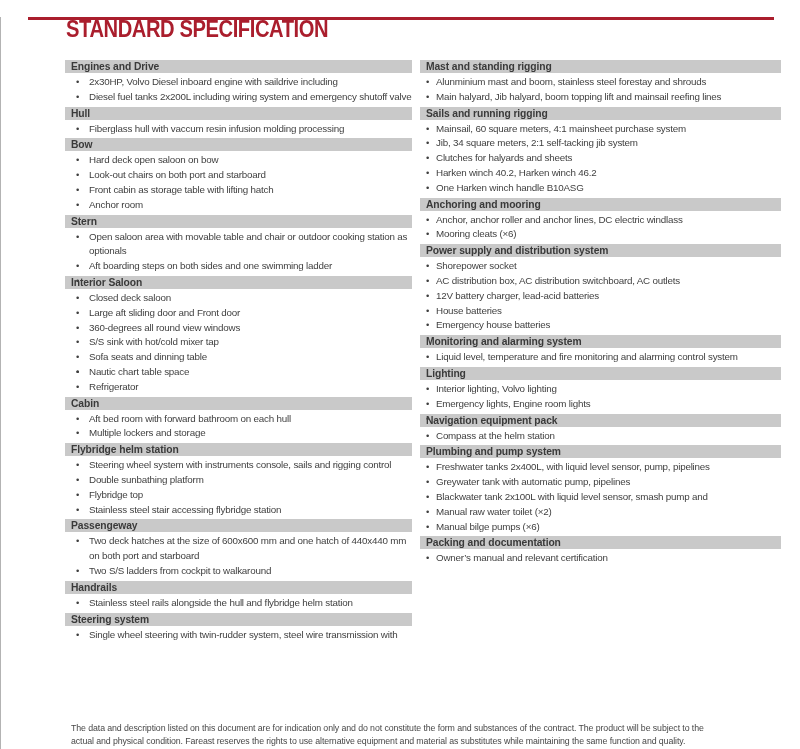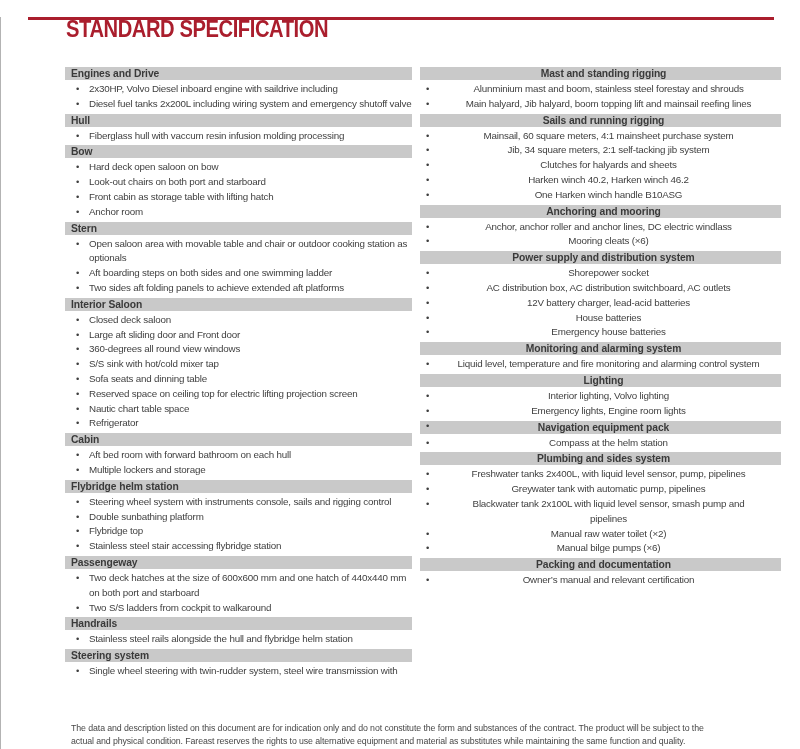--- a/index.html
+++ b/index.html
@@ -14,28 +14,28 @@
   .page-title{
     margin:17px 0 10px 66px;
     font-size:24px;font-weight:bold;color:#aa1e2d;
     letter-spacing:-0.5px;white-space:nowrap;
     transform:scaleX(0.84);transform-origin:left center;
     line-height:24px;
   }
   .columns{display:flex;margin-left:65px;}
   .col{display:block;}
   .col-left{width:347px;margin-right:8px;}
-  .col-right{width:361px;text-align:center;}
+  .col-right{width:361px;}
   .section-header{
     background:#c9c9c9;color:#3a3a3a;
     font-size:10.3px;font-weight:bold;letter-spacing:-0.1px;
     height:13px;line-height:13.2px;padding-left:6px;
     margin:2px 0 2px 0;white-space:nowrap;
   }
-  .col .section-header:first-child{margin-top:16px;}
+  .col .section-header:first-child{margin-top:9px;}
   .item-line{
     position:relative;
     font-size:9.8px;line-height:14.8px;color:#3f3f3f;
     letter-spacing:-0.2px;white-space:nowrap;
   }
   .col-left .item-line{padding-left:24px;}
   .col-left .bullet{position:absolute;left:11px;top:0;}
   .col-right .item-line{padding-left:16px;}
   .col-right .bullet{position:absolute;left:6px;top:0;}
   .bullet{font-size:9.5px;color:#3f3f3f;}
@@ -63,28 +63,28 @@
         <div class="item-line"><span class="bullet">•</span><span>Fiberglass hull with vaccum resin infusion molding processing</span></div>
         <div class="section-header">Bow</div>
         <div class="item-line"><span class="bullet">•</span><span>Hard deck open saloon on bow</span></div>
         <div class="item-line"><span class="bullet">•</span><span>Look-out chairs on both port and starboard</span></div>
         <div class="item-line"><span class="bullet">•</span><span>Front cabin as storage table with lifting hatch</span></div>
         <div class="item-line"><span class="bullet">•</span><span>Anchor room</span></div>
         <div class="section-header">Stern</div>
         <div class="item-line"><span class="bullet">•</span><span>Open saloon area with movable table and chair or outdoor cooking station as</span></div>
         <div class="item-line"><span>optionals</span></div>
         <div class="item-line"><span class="bullet">•</span><span>Aft boarding steps on both sides and one swimming ladder</span></div>
-        <div class="item-line"><span class="bullet">•</span><span>Two sides aft folding panels to achieve extended aft platforms</span></div>
+        <div class="item-line"><span class="bullet">•</span></div>
         <div class="section-header">Interior Saloon</div>
         <div class="item-line"><span class="bullet">•</span><span>Closed deck saloon</span></div>
         <div class="item-line"><span class="bullet">•</span><span>Large aft sliding door and Front door</span></div>
         <div class="item-line"><span class="bullet">•</span><span>360-degrees all round view windows</span></div>
         <div class="item-line"><span class="bullet">•</span><span>S/S sink with hot/cold mixer tap</span></div>
         <div class="item-line"><span class="bullet">•</span><span>Sofa seats and dinning table</span></div>
-        <div class="item-line"><span class="bullet">•</span><span>Reserved space on ceiling top for electric lifting projection screen</span></div>
+        <div class="item-line"><span class="bullet">•</span></div>
         <div class="item-line"><span class="bullet">•</span><span>Nautic chart table space</span></div>
         <div class="item-line"><span class="bullet">•</span><span>Refrigerator</span></div>
         <div class="section-header">Cabin</div>
         <div class="item-line"><span class="bullet">•</span><span>Aft bed room with forward bathroom on each hull</span></div>
         <div class="item-line"><span class="bullet">•</span><span>Multiple lockers and storage</span></div>
         <div class="section-header">Flybridge helm station</div>
         <div class="item-line"><span class="bullet">•</span><span>Steering wheel system with instruments console, sails and rigging control</span></div>
         <div class="item-line"><span class="bullet">•</span><span>Double sunbathing platform</span></div>
         <div class="item-line"><span class="bullet">•</span><span>Flybridge top</span></div>
         <div class="item-line"><span class="bullet">•</span><span>Stainless steel stair accessing flybridge station</span></div>
@@ -117,25 +117,24 @@
         <div class="item-line"><span class="bullet">•</span><span>House batteries</span></div>
         <div class="item-line"><span class="bullet">•</span><span>Emergency house batteries</span></div>
         <div class="section-header">Monitoring and alarming system</div>
         <div class="item-line"><span class="bullet">•</span><span>Liquid level, temperature and fire monitoring and alarming control system</span></div>
         <div class="section-header">Lighting</div>
         <div class="item-line"><span class="bullet">•</span><span>Interior lighting, Volvo lighting</span></div>
         <div class="item-line"><span class="bullet">•</span><span>Emergency lights, Engine room lights</span></div>
         <div class="item-line"><span class="bullet">•</span></div>
         <div class="section-header">Navigation equipment pack</div>
         <div class="item-line"><span class="bullet">•</span><span>Compass at the helm station</span></div>
-        <div class="section-header">Plumbing and sides system</div>
+        <div class="section-header">Plumbing and pump system</div>
         <div class="item-line"><span class="bullet">•</span><span>Freshwater tanks 2x400L, with liquid level sensor, pump, pipelines</span></div>
         <div class="item-line"><span class="bullet">•</span><span>Greywater tank with automatic pump, pipelines</span></div>
         <div class="item-line"><span class="bullet">•</span><span>Blackwater tank 2x100L with liquid level sensor, smash pump and</span></div>
-        <div class="item-line"><span>pipelines</span></div>
         <div class="item-line"><span class="bullet">•</span><span>Manual raw water toilet (×2)</span></div>
         <div class="item-line"><span class="bullet">•</span><span>Manual bilge pumps (×6)</span></div>
         <div class="section-header">Packing and documentation</div>
         <div class="item-line"><span class="bullet">•</span><span>Owner’s manual and relevant certification</span></div>
       </div>
   </div>
 
   <p class="disclaimer">The data and description listed on this document are for indication only and do not constitute the form and substances of the contract. The product will be subject to the
 actual and physical condition. Fareast reserves the rights to use alternative equipment and material as substitutes while maintaining the same function and quality.</p>
 </div>

